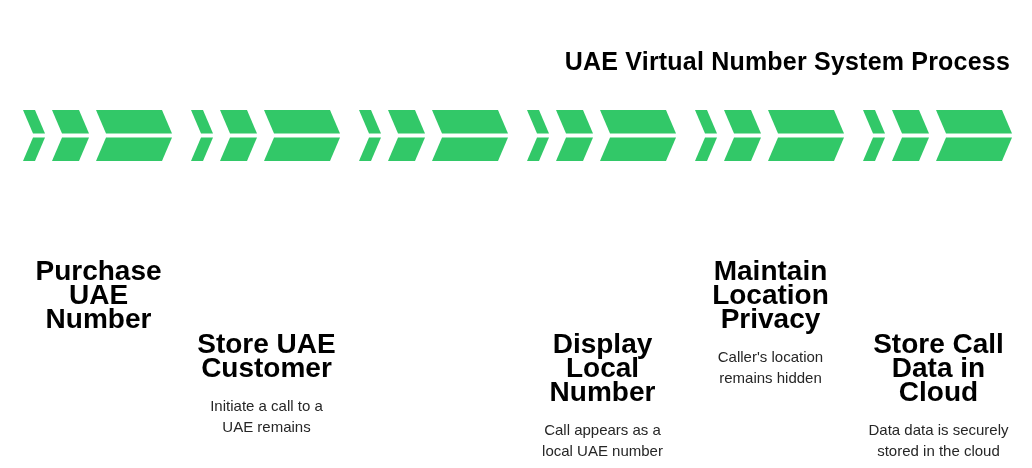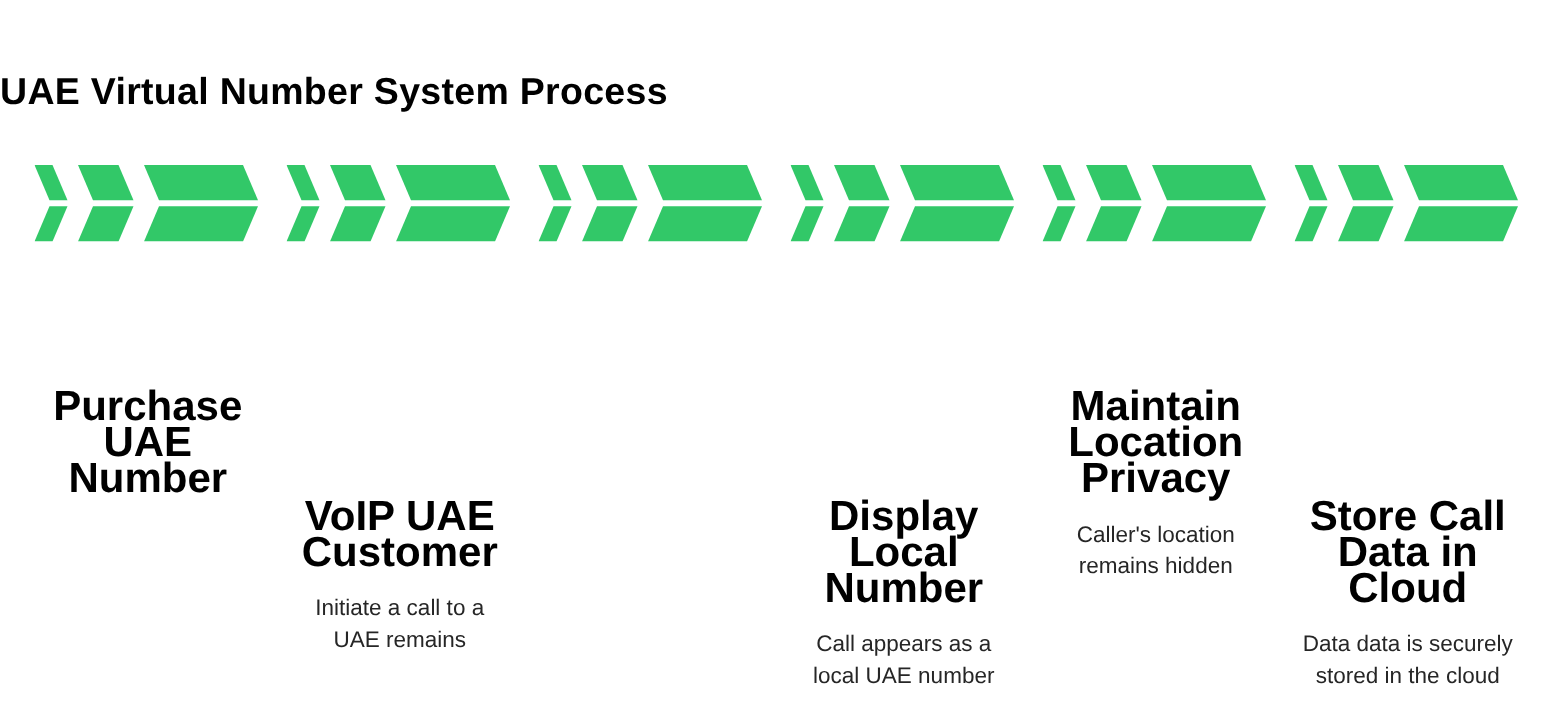--- a/index.html
+++ b/index.html
@@ -17,21 +17,21 @@
     height: 468px;
     background: var(--background);
     overflow: hidden;
     font-family: "Liberation Sans", sans-serif;
   }
   .diagram-title {
     position: absolute;
     top: 46px;
     left: 0;
     width: 1010px;
-    text-align: left;
+    text-align: right;
     font-size: 25px;
     line-height: 30px;
     font-weight: bold;
     color: var(--title_color);
     letter-spacing: 0.2px;
   }
   .arrows-row {
     position: absolute;
     top: 110px;
     left: 0;
@@ -114,21 +114,21 @@
         <use href="#chev"></use>
       </svg>
   </div>
 
   <div class="step high col-0">
     <div class="step-title">Purchase UAE
 Number</div>
   </div>
 
   <div class="step low col-1">
-    <div class="step-title">VoIP UAE
+    <div class="step-title">Store UAE
 Customer</div>
     <div class="step-desc">Initiate a call to a
 UAE remains</div>
   </div>
 
 
   <div class="step low col-3">
     <div class="step-title">Display Local
 Number</div>
     <div class="step-desc">Call appears as a

